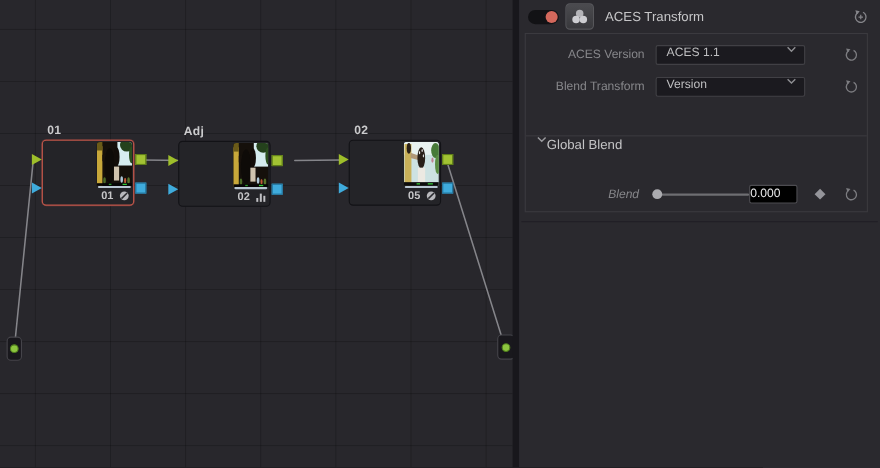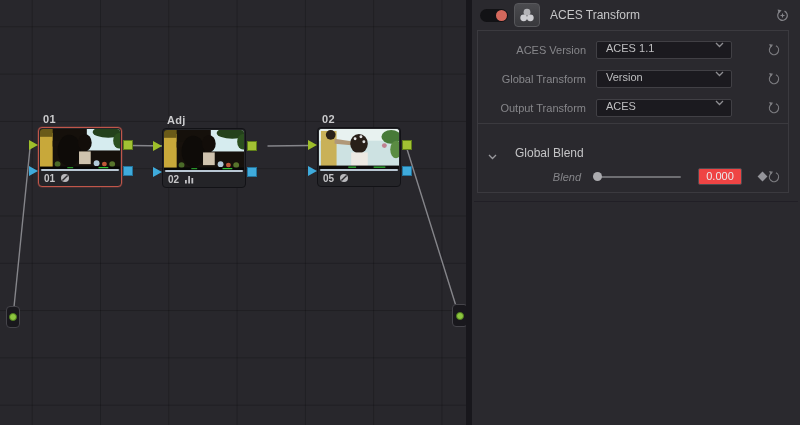--- a/index.html
+++ b/index.html
@@ -7,21 +7,21 @@
   .stage{position:relative;width:800px;height:425px;overflow:hidden;background:#2a292e;}
 
   
   .graph{position:absolute;left:0;top:0;width:466px;height:425px;
     background-color:#28272c;
     background-image:linear-gradient(to right,rgba(0,0,0,0.22) 1px,transparent 1px),
                      linear-gradient(to bottom,rgba(0,0,0,0.22) 1px,transparent 1px);
     background-size:68.3px 47.3px;
     background-position:31.7px 0px,0px 26.3px;}
   .wires{position:absolute;left:0;top:0;}
-  .node{position:absolute;width:84px;height:60px;background:#242428;border:1px solid #121216;border-radius:4px;}
+  .node{position:absolute;width:84px;height:60px;background:#242428;border:1px solid #121216;border-radius:4px;padding-left:48px;}
   .node.selected{border-color:#c0564a;box-shadow:0 0 0 0.5px rgba(192,86,74,.4);}
   .node-title{position:absolute;top:-15px;left:4px;font-size:11px;font-weight:bold;color:#cbcbcd;letter-spacing:.3px;}
   .thumb{height:40px;margin:1px 1px 0 1px;border-radius:3px 3px 0 0;overflow:hidden;background:#111;}
   .thumb svg{display:block;width:100%;height:100%;}
   .sepline{height:2px;background:#b9c7d3;margin:0 2px;border-radius:1px;}
   .caption{height:14px;display:flex;align-items:center;gap:5px;padding-left:5px;
     font-size:10px;font-weight:bold;color:#c5c5c7;}
   .tri{position:absolute;left:-10px;width:0;height:0;border-top:5px solid transparent;border-bottom:5px solid transparent;border-left:9px solid #9ebe2a;}
   .tri.rgb{top:12px}
   .tri.key{top:38px;border-left-color:#3fabdc;}
@@ -45,29 +45,29 @@
   .icon-btn{margin-left:auto;margin-right:9px;display:flex;align-items:center;justify-content:center;width:18px;height:18px;}
   .box{position:absolute;left:5px;top:30px;width:312px;height:163px;border:1px solid #3b3a3f;}
   .row{display:flex;align-items:center;height:29px;}
   .row:first-child{margin-top:4px;}
   .field-label{flex:none;width:108px;text-align:right;font-size:11px;color:#86868a;margin-right:10px;}
   .dropdown{flex:none;width:136px;height:18px;background:#1b1a1f;border:1px solid #414045;border-radius:2px;
     display:flex;justify-content:space-between;padding:0 7px 0 9px;cursor:pointer;}
   .dropdown .val{font-size:11px;color:#bfbfc1;}
   .row .reset,.blend-row .reset{margin-left:auto;margin-right:7px;display:flex;}
   .gb-divider{position:absolute;left:0;right:0;top:92px;border-top:1px solid #3b3a3f;}
-  .gb-header{position:absolute;left:0;top:93px;height:36px;display:flex;align-items:flex-end;gap:18px;padding-left:10px;cursor:pointer;}
+  .gb-header{position:absolute;left:0;top:93px;height:36px;display:flex;align-items:flex-start;gap:0;padding-left:10px;cursor:pointer;}
   .gb-title{font-size:12px;color:#c4c4c6;}
   .blend-row{position:absolute;left:0;right:0;top:131px;height:29px;display:flex;align-items:center;}
   .blend-label{flex:none;width:103px;text-align:right;font-size:11px;color:#86868a;margin-right:12px;font-style:italic;}
   .slider{position:relative;width:88px;height:14px;flex:none;cursor:pointer;}
   .slider .track{position:absolute;left:4px;right:0;top:6px;height:2px;background:#6e6e72;border-radius:1px;}
   .slider .thumbb{position:absolute;left:0;top:2.5px;width:9px;height:9px;border-radius:50%;background:#ababaf;}
-  .value-box{flex:none;margin-left:17px;width:44px;height:17px;background:#ef4444;border:1px solid #4d4c51;border-radius:2px;
-    font-size:11px;color:#eaeaec;text-align:center;line-height:15px;}
+  .value-box{flex:none;margin-left:0;width:44px;height:17px;background:#000000;border:1px solid #4d4c51;border-radius:2px;
+    font-size:11px;color:#eaeaec;text-align:left;line-height:15px;}
   .kf-diamond{flex:none;margin-left:17px;width:7px;height:7px;background:#94949a;transform:rotate(45deg);cursor:pointer;}
   .panel-hr{position:absolute;left:2px;right:2px;top:201px;height:1px;background:#211f26;}
 </style>
 </head>
 <body>
 
 <div class="stage">
 
   <div class="graph">
     <svg class="wires" width="466" height="425">
@@ -233,50 +233,35 @@
         </span>
         <span class="reset">
           <svg width="14" height="14">
             <circle cx="7" cy="7" r="4.6" stroke="#7c7c80" stroke-width="1.2" fill="none" stroke-dasharray="24 6" transform="rotate(-65 7 7)"></circle>
             <polygon points="2.2,1 6.2,1.8 3.4,4.8" fill="#7c7c80"></polygon>
           </svg>
         </span>
       </div>
 
       <div class="row">
-        <span class="field-label">Global Transform</span>
+        <span class="field-label">Blend Transform</span>
         <span class="dropdown">
           <span class="val">Version</span>
           <svg width="9" height="6">
               <polyline points="1,1 4.5,4.5 8,1" fill="none" stroke="#8e8e92" stroke-width="1.3"></polyline>
             </svg>
         </span>
         <span class="reset">
           <svg width="14" height="14">
             <circle cx="7" cy="7" r="4.6" stroke="#7c7c80" stroke-width="1.2" fill="none" stroke-dasharray="24 6" transform="rotate(-65 7 7)"></circle>
             <polygon points="2.2,1 6.2,1.8 3.4,4.8" fill="#7c7c80"></polygon>
           </svg>
         </span>
       </div>
 
-      <div class="row">
-        <span class="field-label">Output Transform</span>
-        <span class="dropdown">
-          <span class="val">ACES</span>
-          <svg width="9" height="6">
-              <polyline points="1,1 4.5,4.5 8,1" fill="none" stroke="#8e8e92" stroke-width="1.3"></polyline>
-            </svg>
-        </span>
-        <span class="reset">
-          <svg width="14" height="14">
-            <circle cx="7" cy="7" r="4.6" stroke="#7c7c80" stroke-width="1.2" fill="none" stroke-dasharray="24 6" transform="rotate(-65 7 7)"></circle>
-            <polygon points="2.2,1 6.2,1.8 3.4,4.8" fill="#7c7c80"></polygon>
-          </svg>
-        </span>
-      </div>
 
       <div class="gb-divider"></div>
 
       <div class="gb-header">
         <svg width="9" height="6">
             <polyline points="1,1 4.5,4.5 8,1" fill="none" stroke="#9a9a9e" stroke-width="1.3"></polyline>
           </svg>
         <span class="gb-title">Global Blend</span>
       </div>
 

